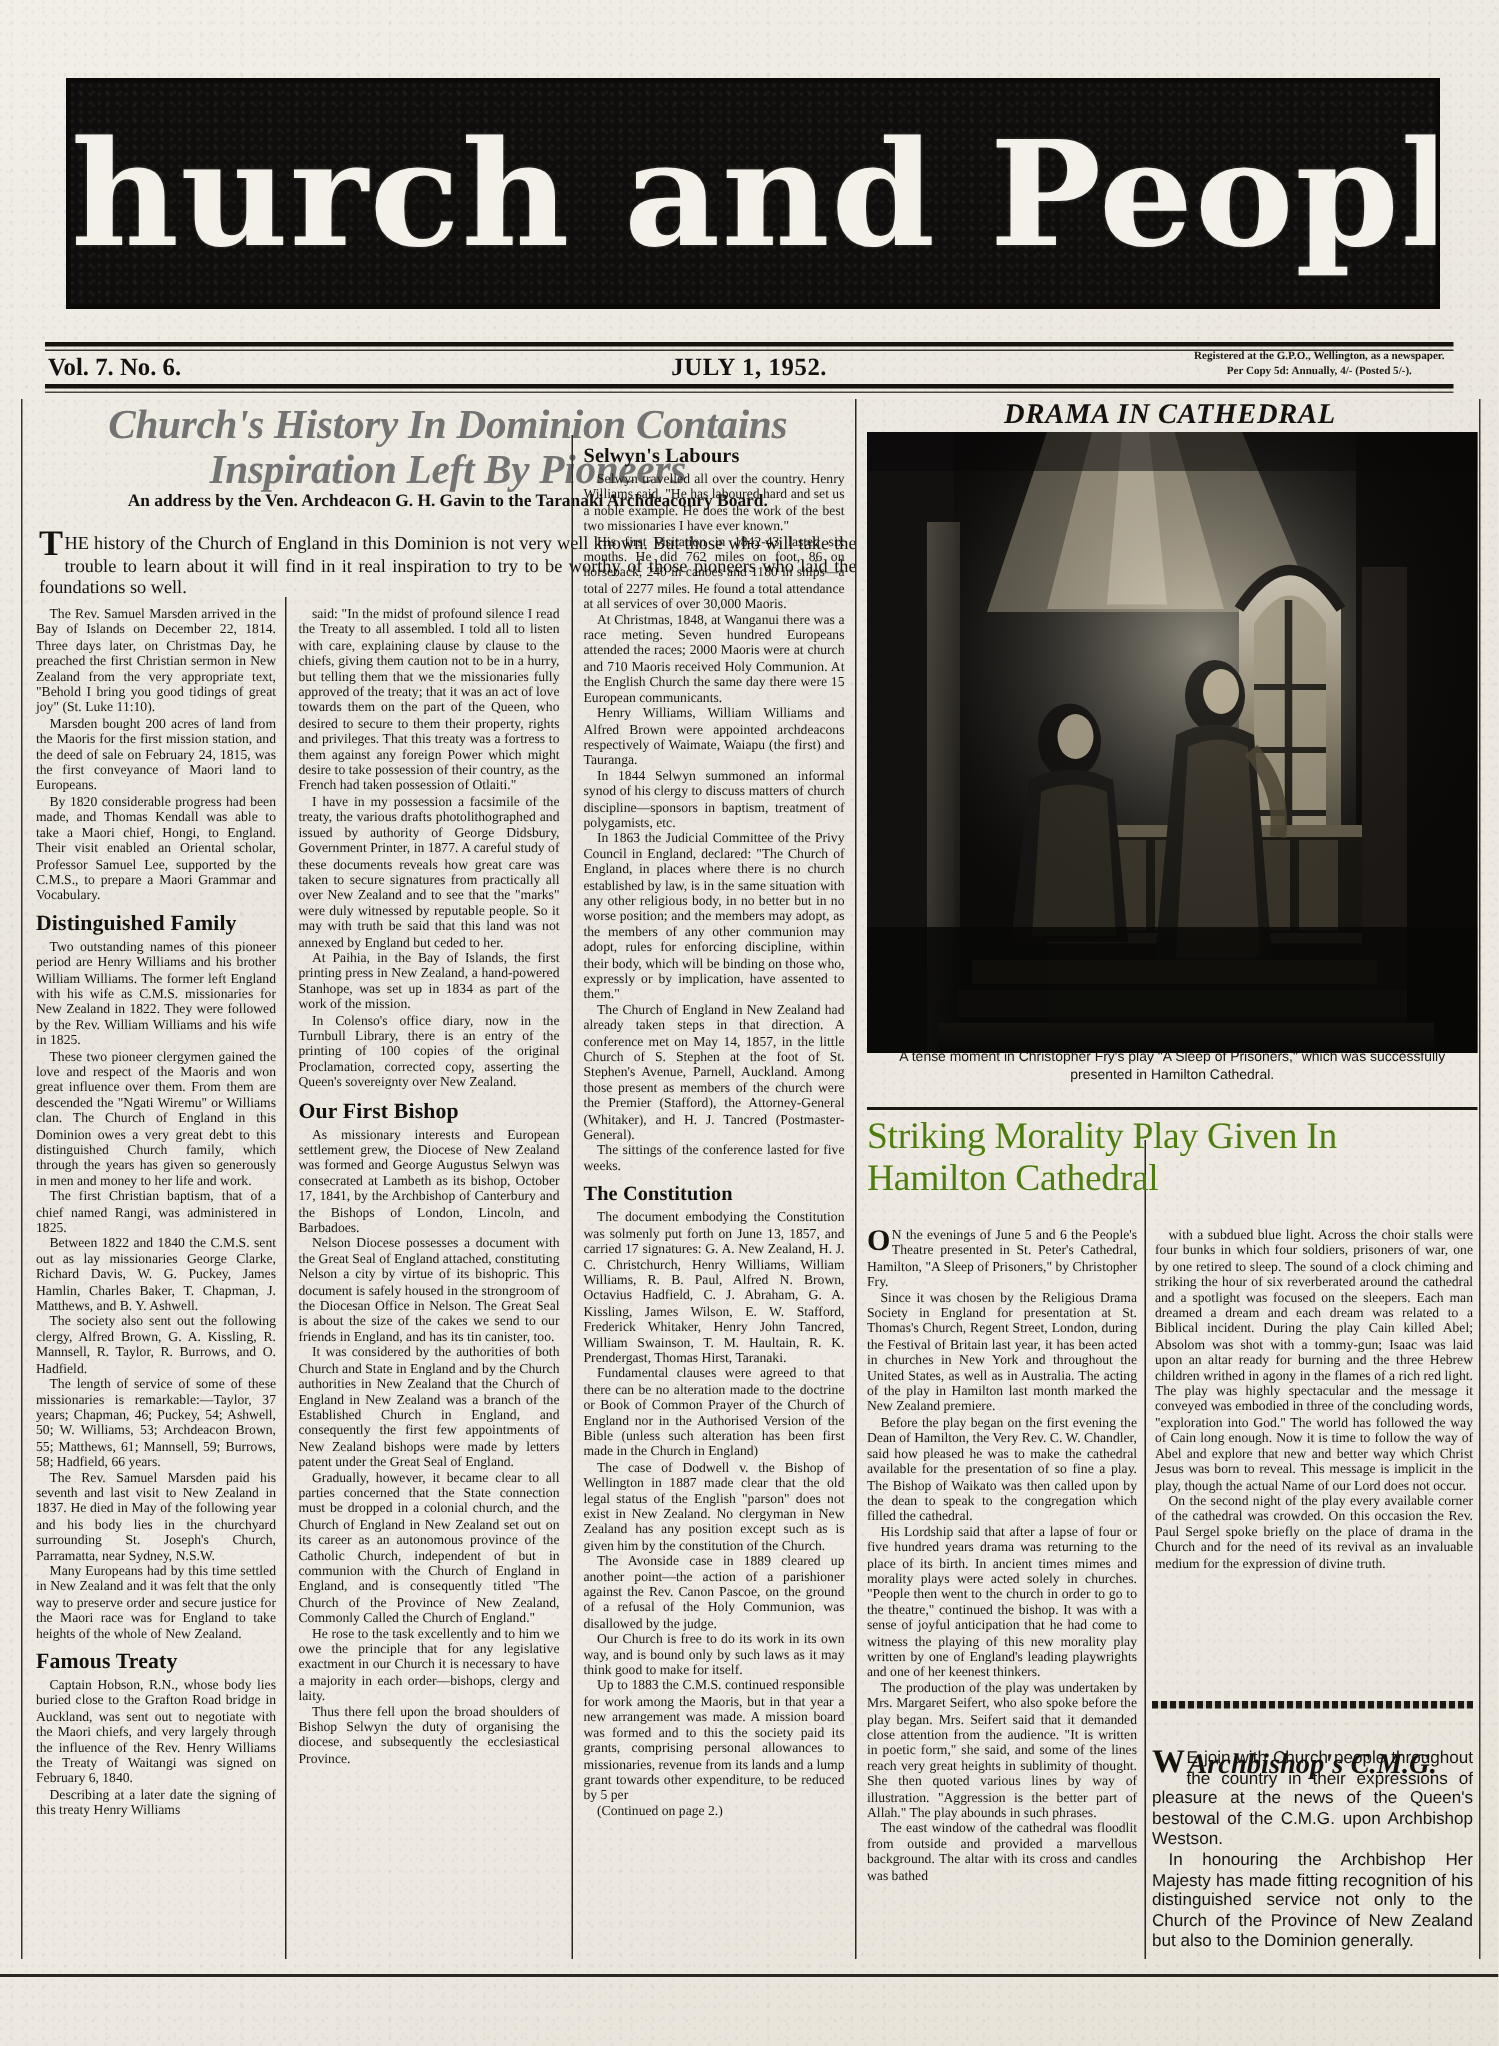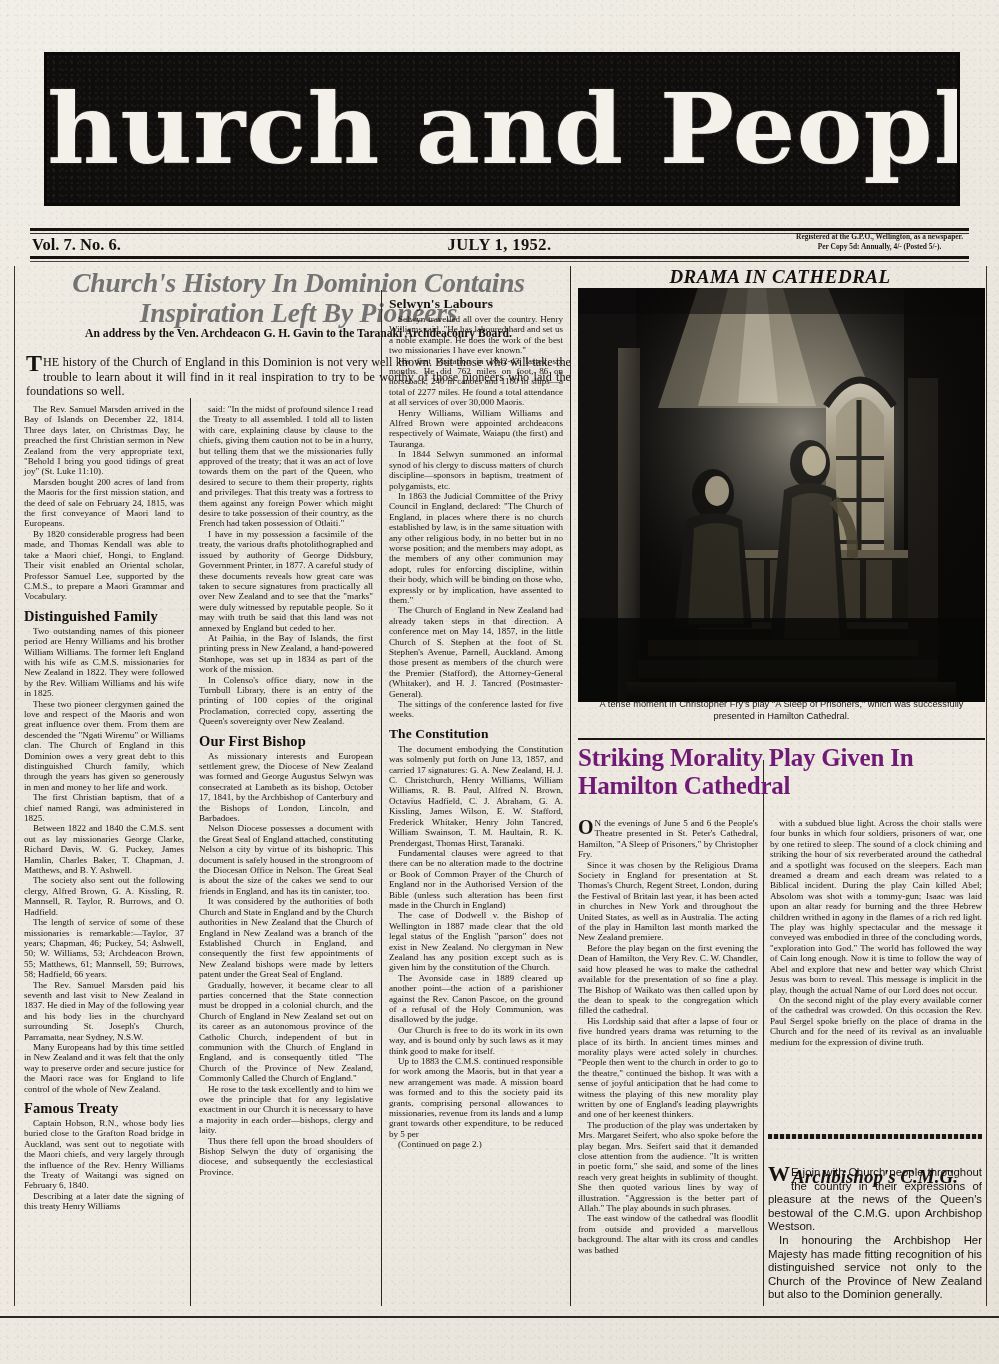--- a/index.html
+++ b/index.html
@@ -138,22 +138,22 @@
     background:#0d0c0b;overflow:hidden;
   }
   .caption{
     position:absolute;left:578px;top:698px;width:407px;
     text-align:center;font-family:"Liberation Sans",sans-serif;
     font-size:9.3px;line-height:12px;font-weight:500;color:#15120f;
   }
   .cap-rule{position:absolute;left:578px;top:738px;width:407px;height:2px;background:#1a1713;}
   .play-head{
     position:absolute;left:578px;top:744px;width:407px;
-    font-family:"Liberation Serif",serif;font-weight:700;
-    font-size:25px;line-height:28px;letter-spacing:-0.2px;color:#701a75;
+    font-family:"Liberation Serif",serif;font-weight:400;
+    font-size:25px;line-height:28px;letter-spacing:-0.2px;color:#4d7c0f;
   }
   .cmg-rule{
     position:absolute;left:768px;top:1134px;width:214px;height:5px;
     background:repeating-linear-gradient(90deg,#1b1714 0 4px,#cdc7bc 4px 6px);
   }
   .cmg-head{
     position:absolute;left:768px;top:1166px;width:214px;
     font-family:"Liberation Serif",serif;font-style:italic;font-weight:700;
     font-size:19px;line-height:22px;text-align:center;
   }
@@ -220,21 +220,21 @@
       </div>
     <h3>Distinguished Family</h3>
     <div>
         <p>Two outstanding names of this pioneer period are Henry Williams and his brother William Williams. The former left England with his wife as C.M.S. missionaries for New Zealand in 1822. They were followed by the Rev. William Williams and his wife in 1825.</p>
         <p>These two pioneer clergymen gained the love and respect of the Maoris and won great influence over them. From them are descended the "Ngati Wiremu" or Williams clan. The Church of England in this Dominion owes a very great debt to this distinguished Church family, which through the years has given so generously in men and money to her life and work.</p>
         <p>The first Christian baptism, that of a chief named Rangi, was administered in 1825.</p>
         <p>Between 1822 and 1840 the C.M.S. sent out as lay missionaries George Clarke, Richard Davis, W. G. Puckey, James Hamlin, Charles Baker, T. Chapman, J. Matthews, and B. Y. Ashwell.</p>
         <p>The society also sent out the following clergy, Alfred Brown, G. A. Kissling, R. Mannsell, R. Taylor, R. Burrows, and O. Hadfield.</p>
         <p>The length of service of some of these missionaries is remarkable:—Taylor, 37 years; Chapman, 46; Puckey, 54; Ashwell, 50; W. Williams, 53; Archdeacon Brown, 55; Matthews, 61; Mannsell, 59; Burrows, 58; Hadfield, 66 years.</p>
         <p>The Rev. Samuel Marsden paid his seventh and last visit to New Zealand in 1837. He died in May of the following year and his body lies in the churchyard surrounding St. Joseph's Church, Parramatta, near Sydney, N.S.W.</p>
-        <p>Many Europeans had by this time settled in New Zealand and it was felt that the only way to preserve order and secure justice for the Maori race was for England to life control of the whole of New Zealand.</p>
+        <p>Many Europeans had by this time settled in New Zealand and it was felt that the only way to preserve order and secure justice for the Maori race was for England to take heights of the whole of New Zealand.</p>
       </div>
     <h3>Famous Treaty</h3>
     <div>
         <p>Captain Hobson, R.N., whose body lies buried close to the Grafton Road bridge in Auckland, was sent out to negotiate with the Maori chiefs, and very largely through the influence of the Rev. Henry Williams the Treaty of Waitangi was signed on February 6, 1840.</p>
         <p>Describing at a later date the signing of this treaty Henry Williams</p>
       </div>
   </div>
 
   <div class="col" id="c2" style="left:199px;top:404px;width:174px;">
     <div>
@@ -252,20 +252,21 @@
         <p>He rose to the task excellently and to him we owe the principle that for any legislative exactment in our Church it is necessary to have a majority in each order—bishops, clergy and laity.</p>
         <p>Thus there fell upon the broad shoulders of Bishop Selwyn the duty of organising the diocese, and subsequently the ecclesiastical Province.</p>
       </div>
   </div>
 
   <div class="col" id="c3" style="left:389px;top:296px;width:174px;">
     <h3 class="sm" style="margin-top:0">Selwyn's Labours</h3>
     <div>
         <p>Selwyn travelled all over the country. Henry Williams said, "He has laboured hard and set us a noble example. He does the work of the best two missionaries I have ever known."</p>
         <p>His first visitation in 1842-43 lasted six months. He did 762 miles on foot, 86 on horseback, 240 in canoes and 1180 in ships—a total of 2277 miles. He found a total attendance at all services of over 30,000 Maoris.</p>
+        <p>At Christmas, 1848, at Wanganui there was a race meting. Seven hundred Europeans attended the races; 2000 Maoris were at church and 710 Maoris received Holy Communion. At the English Church the same day there were 15 European communicants.</p>
         <p>Henry Williams, William Williams and Alfred Brown were appointed archdeacons respectively of Waimate, Waiapu (the first) and Tauranga.</p>
         <p>In 1844 Selwyn summoned an informal synod of his clergy to discuss matters of church discipline—sponsors in baptism, treatment of polygamists, etc.</p>
         <p>In 1863 the Judicial Committee of the Privy Council in England, declared: "The Church of England, in places where there is no church established by law, is in the same situation with any other religious body, in no better but in no worse position; and the members may adopt, as the members of any other communion may adopt, rules for enforcing discipline, within their body, which will be binding on those who, expressly or by implication, have assented to them."</p>
         <p>The Church of England in New Zealand had already taken steps in that direction. A conference met on May 14, 1857, in the little Church of S. Stephen at the foot of St. Stephen's Avenue, Parnell, Auckland. Among those present as members of the church were the Premier (Stafford), the Attorney-General (Whitaker), and H. J. Tancred (Postmaster-General).</p>
         <p>The sittings of the conference lasted for five weeks.</p>
       </div>
     <h3 class="sm">The Constitution</h3>
     <div>
         <p>The document embodying the Constitution was solmenly put forth on June 13, 1857, and carried 17 signatures: G. A. New Zealand, H. J. C. Christchurch, Henry Williams, William Williams, R. B. Paul, Alfred N. Brown, Octavius Hadfield, C. J. Abraham, G. A. Kissling, James Wilson, E. W. Stafford, Frederick Whitaker, Henry John Tancred, William Swainson, T. M. Haultain, R. K. Prendergast, Thomas Hirst, Taranaki.</p>
         <p>Fundamental clauses were agreed to that there can be no alteration made to the doctrine or Book of Common Prayer of the Church of England nor in the Authorised Version of the Bible (unless such alteration has been first made in the Church in England)</p>

